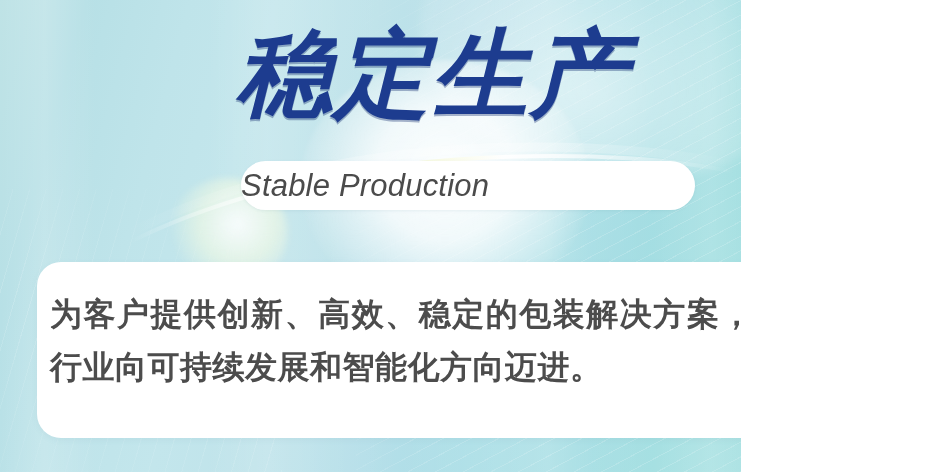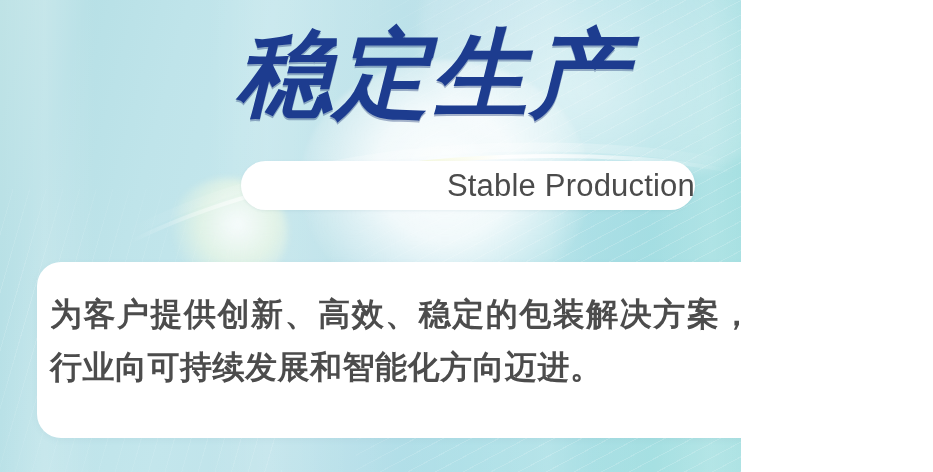--- a/index.html
+++ b/index.html
@@ -133,22 +133,23 @@
   .pill {
     position: absolute;
     left: 241px;
     top: 161px;
     width: 454px;
     height: 49px;
     border-radius: 26px;
     background: #ffffff;
     display: flex;
     align-items: center;
-    justify-content: flex-end;
+    justify-content: flex-start;
     box-shadow: 0 1px 3px rgba(80,130,150,0.10);
+    font-style: italic;
   }
   .pill-text {
     font-size: 31px;
     line-height: 31px;
     font-weight: normal;
     color: #4b4b4b;
     letter-spacing: 0.2px;
     white-space: nowrap;
   }
 

